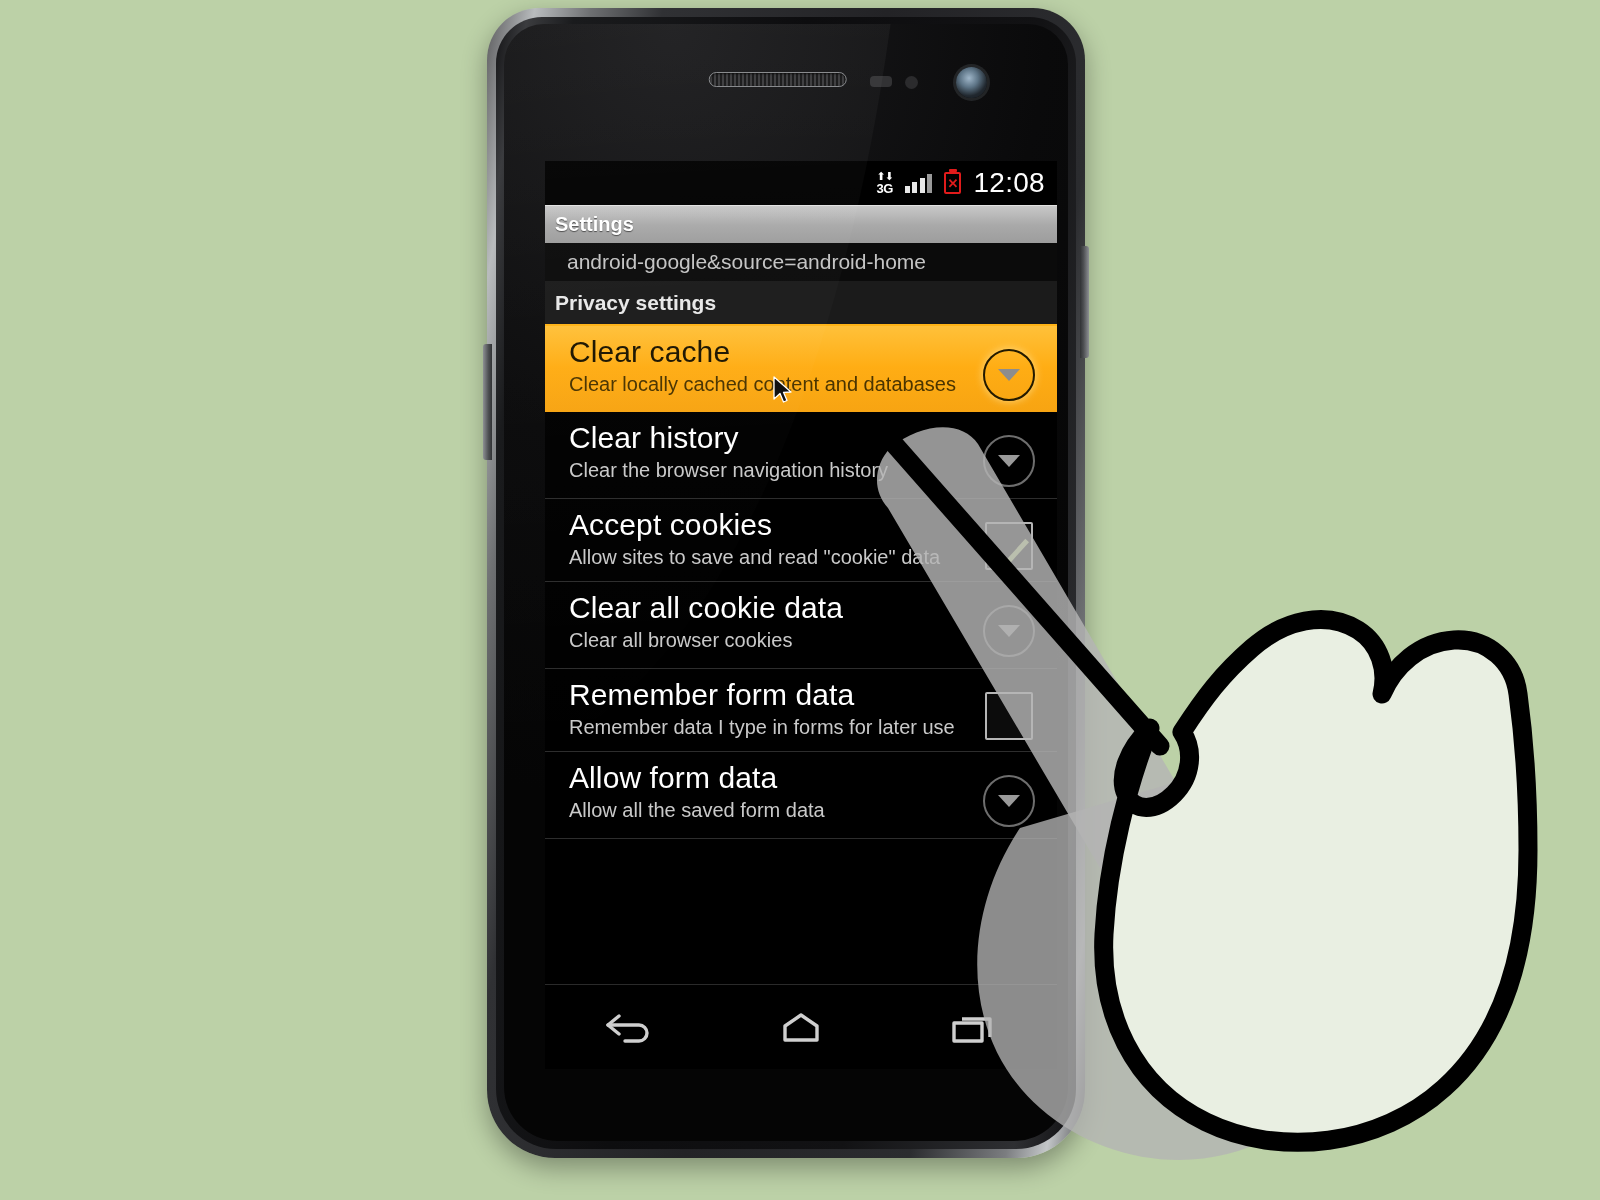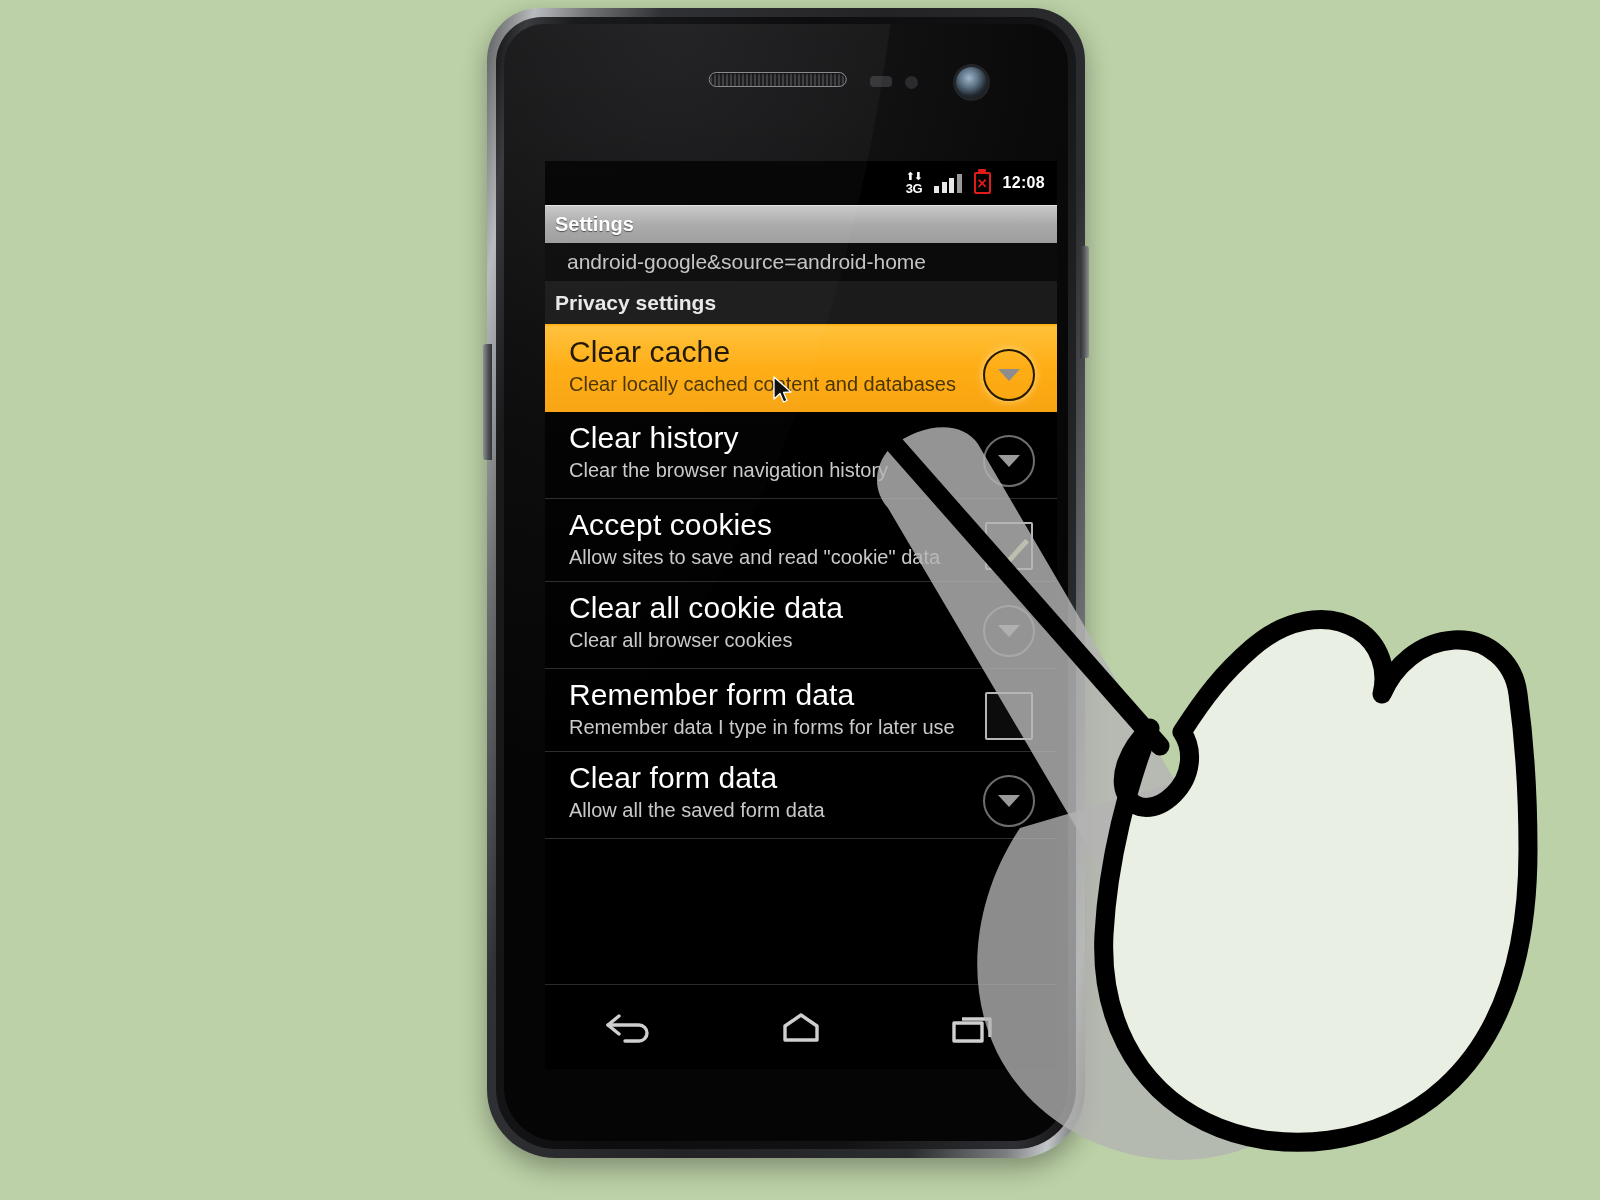--- a/index.html
+++ b/index.html
@@ -96,21 +96,21 @@
   .icon-signal i:nth-child(4){ height:19px; }
   .icon-battery{
     position:relative; width:17px; height:22px; border:2.5px solid #e11b1b;
     border-radius:2px; display:flex; align-items:center; justify-content:center;
     color:#e11b1b; font-size:13px; font-weight:bold; line-height:1;
   }
   .icon-battery::before{
     content:""; position:absolute; top:-5px; left:50%; transform:translateX(-50%);
     width:8px; height:3px; background:#e11b1b; border-radius:1px;
   }
-  .status-clock{ color:#fff; font-size:16px; font-weight:bold; letter-spacing:.3px; }
+  .status-clock{ color:#fff; font-size:28px; font-weight:normal; letter-spacing:.3px; }
 
   
   .title-bar{
     height:38px;
     background:linear-gradient(180deg,#c8c8c8 0%,#a9a9a9 52%,#9d9d9d 100%);
     display:flex; align-items:center; padding-left:10px;
     border-top:1px solid #e2e2e2;
   }
   .title-bar .t{
     font-size:20px; font-weight:bold; color:#ffffff;
@@ -299,21 +299,21 @@
             <div class="texts">
               <div class="title">Remember form data</div>
               <div class="subtitle">Remember data I type in forms for later use</div>
             </div>
             <div class="widget">
               <div class="checkbox"></div>
             </div>
           </div>
           <div class="row">
             <div class="texts">
-              <div class="title">Clear form data</div>
+              <div class="title">Allow form data</div>
               <div class="subtitle">Allow all the saved form data</div>
             </div>
             <div class="widget">
               <div class="chevron-circle">
                 <span class="tri"></span>
               </div>
             </div>
           </div>
         </div>
 

